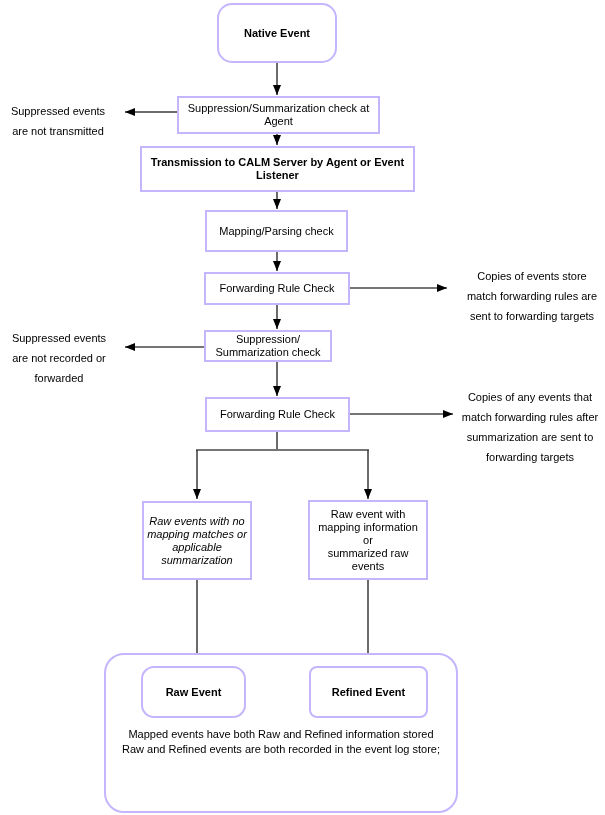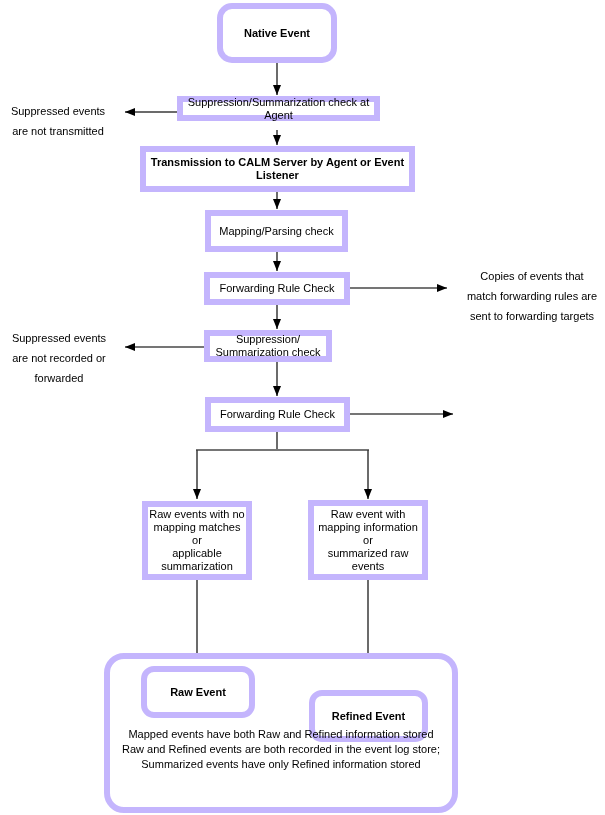--- a/index.html
+++ b/index.html
@@ -13,50 +13,50 @@
     overflow: hidden;
   }
   svg.connectors {
     position: absolute;
     left: 0; top: 0;
     pointer-events: none;
   }
   .node {
     position: absolute;
     box-sizing: border-box;
-    border: 6px solid #c4b5fd;
+    border: 2px solid #c4b5fd;
     background: #ffffff;
     display: flex;
     align-items: center;
     justify-content: center;
     text-align: center;
     font-size: 11px;
     line-height: 13px;
     white-space: pre-line;
   }
   .bold { font-weight: bold; }
   .ann {
     position: absolute;
     font-size: 11px;
     line-height: 20px;
     text-align: center;
     white-space: pre-line;
   }
   #node-native        { left: 217px; top: 3px;   width: 120px; height: 60px; border-radius: 15px; }
-  #node-sup1          { left: 177px; top: 96px;  width: 203px; height: 25px; }
+  #node-sup1          { left: 177px; top: 96px;  width: 203px; height: 38px; }
   #node-trans         { left: 140px; top: 146px; width: 275px; height: 46px; font-weight: bold; }
   #node-map           { left: 205px; top: 210px; width: 143px; height: 42px; }
   #node-fwd1          { left: 204px; top: 272px; width: 146px; height: 33px; }
   #node-sup2          { left: 204px; top: 330px; width: 128px; height: 32px; }
   #node-fwd2          { left: 205px; top: 397px; width: 145px; height: 35px; }
-  #node-rawno         { left: 142px; top: 501px; width: 110px; height: 79px; }
+  #node-rawno         { left: 142px; top: 501px; width: 110px; height: 79px; font-style: italic; }
   #node-rawwith       { left: 308px; top: 500px; width: 120px; height: 80px; }
   #node-recorded      { left: 104px; top: 653px; width: 354px; height: 160px; border-radius: 20px; }
-  #node-rawevent      { left: 141px; top: 666px; width: 114px; height: 52px; border-radius: 13px; }
-  #node-refinedevent  { left: 309px; top: 666px; width: 119px; height: 52px; border-radius: 13px; margin-top: 24px; }
+  #node-rawevent      { left: 141px; top: 666px; width: 105px; height: 52px; border-radius: 13px; }
+  #node-refinedevent  { left: 309px; top: 666px; width: 119px; height: 52px; border-radius: 8px; }
   #ann-not-transmitted { left: 2px;   top: 101px; width: 112px; }
   #ann-not-recorded    { left: 2px;   top: 328px; width: 114px; }
   #ann-copies          { left: 460px; top: 266px; width: 144px; }
   #ann-copies-summ     { left: 456px; top: 387px; width: 148px; }
   #recorded-text {
     position: absolute;
     left: 104px; top: 727px; width: 354px;
     text-align: center;
     font-size: 11px;
     line-height: 15px;
@@ -126,24 +126,27 @@
 
   <div class="node bold" id="node-refinedevent">Refined Event</div>
 
   <div class="ann" id="ann-not-transmitted">Suppressed events
 are not transmitted</div>
 
   <div class="ann" id="ann-not-recorded">Suppressed events
 are not recorded or
 forwarded</div>
 
-  <div class="ann" id="ann-copies">Copies of events that
+  <div class="ann" id="ann-copies">Copies of events store
 match forwarding rules are
 sent to forwarding targets</div>
 
+  <div class="ann" id="ann-copies-summ">Copies of any events that
+match forwarding rules after
+summarization are sent to
+forwarding targets</div>
 
   <div id="recorded-text">
     <div>Mapped events have both Raw and Refined information stored</div>
     <div>Raw and Refined events are both recorded in the event log store;</div>
-    <div>Summarized events have only Refined information stored</div>
   </div>
 
 </div>
 
 </body></html>

